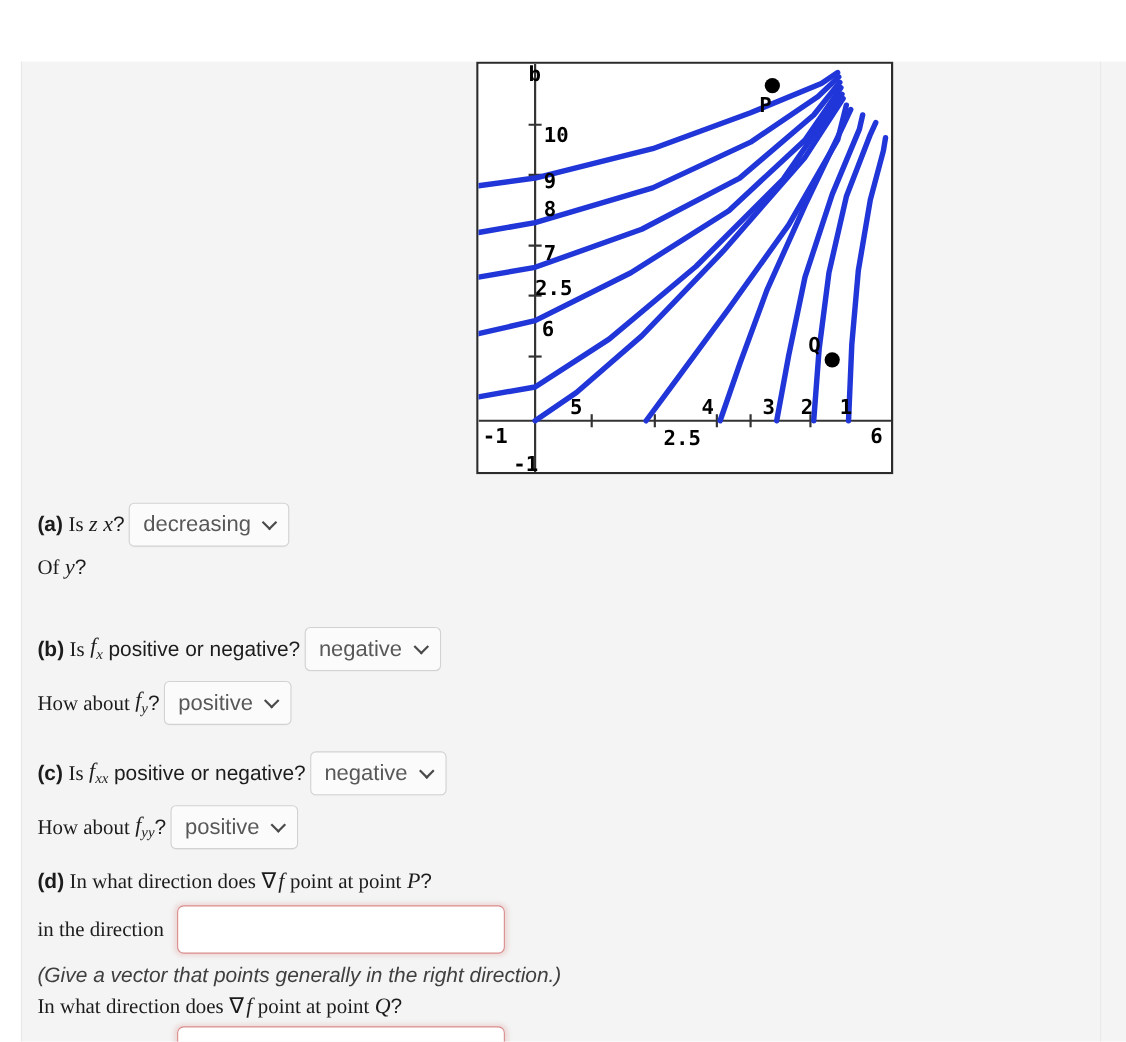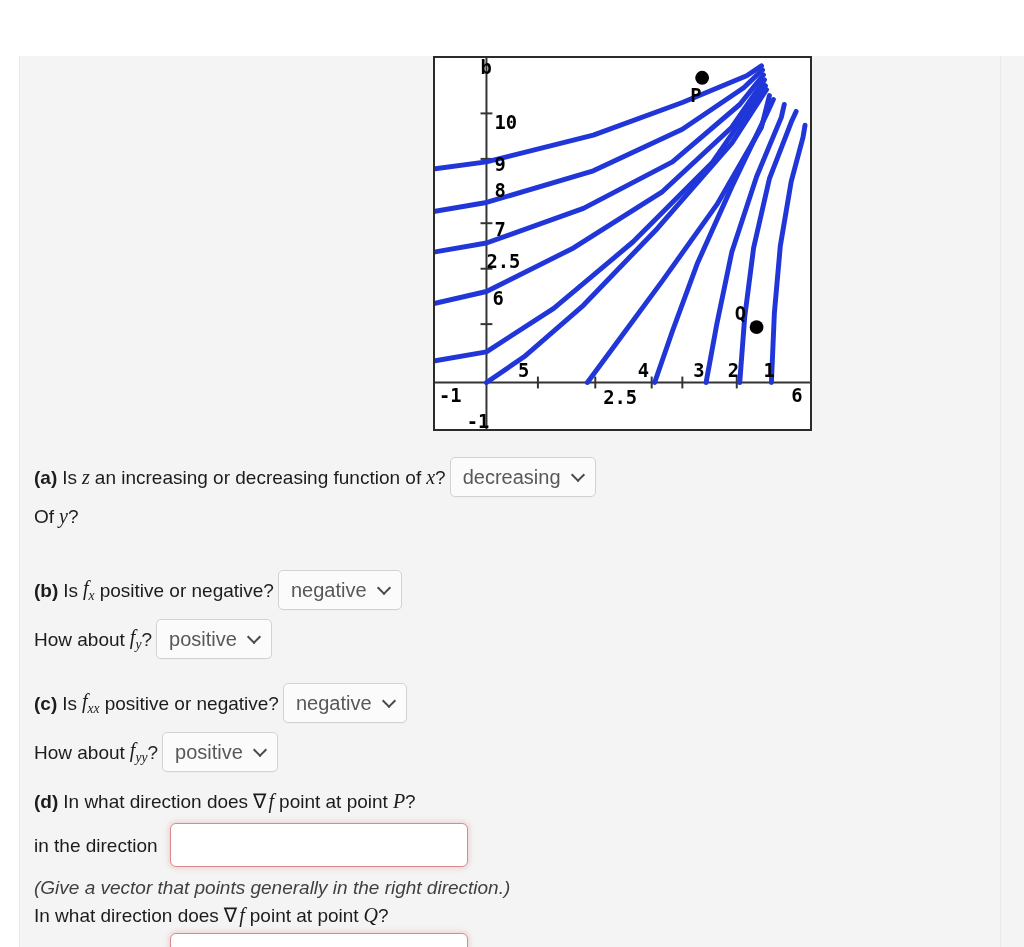--- a/index.html
+++ b/index.html
@@ -56,21 +56,21 @@
   }
   .qline {
     display: flex;
     align-items: center;
     white-space: nowrap;
     font-size: 19px;
     line-height: 1.0;
     margin-bottom: 9px;
   }
   .qlabel { font-weight: bold; margin-right: 5px; }
-  .txt { margin-right: 5px; }
+  .txt { margin-right: 5px; font-family: Liberation Serif, serif; }
   .mvar {
     font-family: "Liberation Serif", serif;
     font-style: italic;
     font-size: 20px;
   }
   .mvar sub {
     font-size: 0.68em;
     font-style: italic;
   }
   .nabla {
@@ -204,21 +204,20 @@
           <text x="32" y="374">-1</text>
         </g>
       </svg>
     </div>
 
     <div class="qblock" style="top:401px;">
       <div class="qline">
         <span class="qlabel">(a)</span>
         <span class="txt">Is</span>
         <span class="mvar txt">z</span>
-        <span class="txt">an increasing or decreasing function of</span>
         <span class="mvar">x</span>
         <span>?</span>
         <span class="ddwrap">
           <select class="dd">
             <option>decreasing</option>
           </select>
         </span>
       </div>
       <div class="qline">
         <span class="txt">Of</span>

